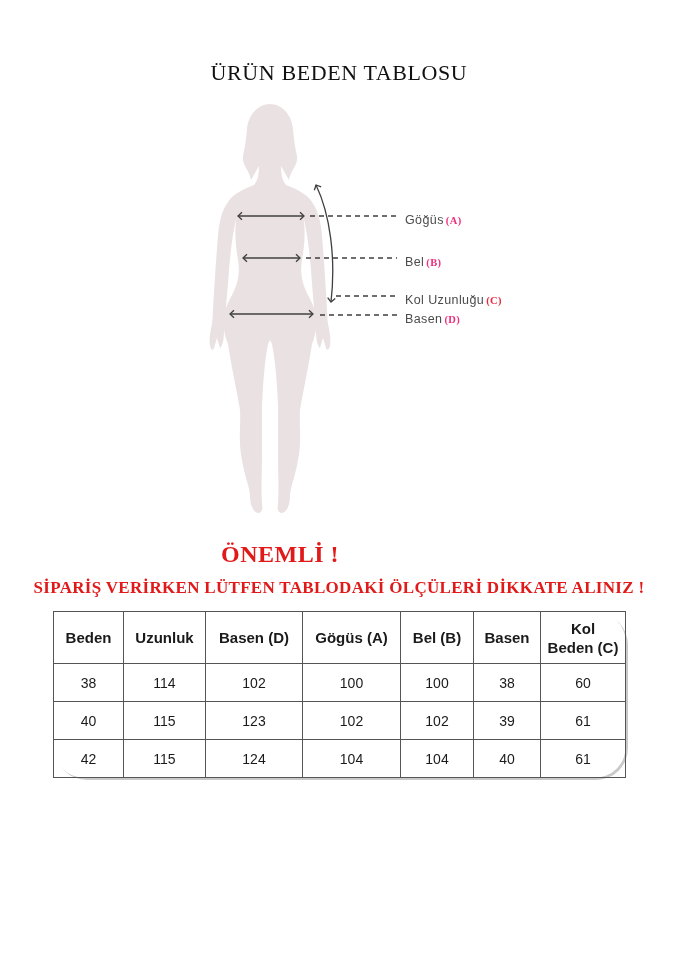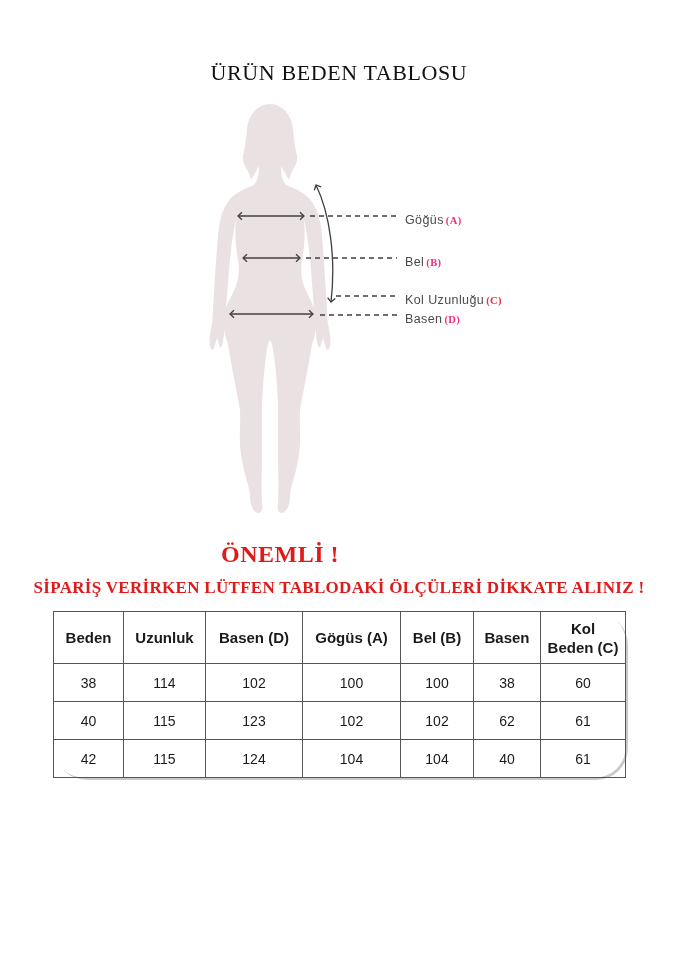--- a/index.html
+++ b/index.html
@@ -165,21 +165,21 @@
             <td>100</td>
             <td>38</td>
             <td>60</td>
           </tr>
           <tr>
             <td>40</td>
             <td>115</td>
             <td>123</td>
             <td>102</td>
             <td>102</td>
-            <td>62</td>
+            <td>39</td>
             <td>61</td>
           </tr>
           <tr>
             <td>42</td>
             <td>115</td>
             <td>124</td>
             <td>104</td>
             <td>104</td>
             <td>40</td>
             <td>61</td>

